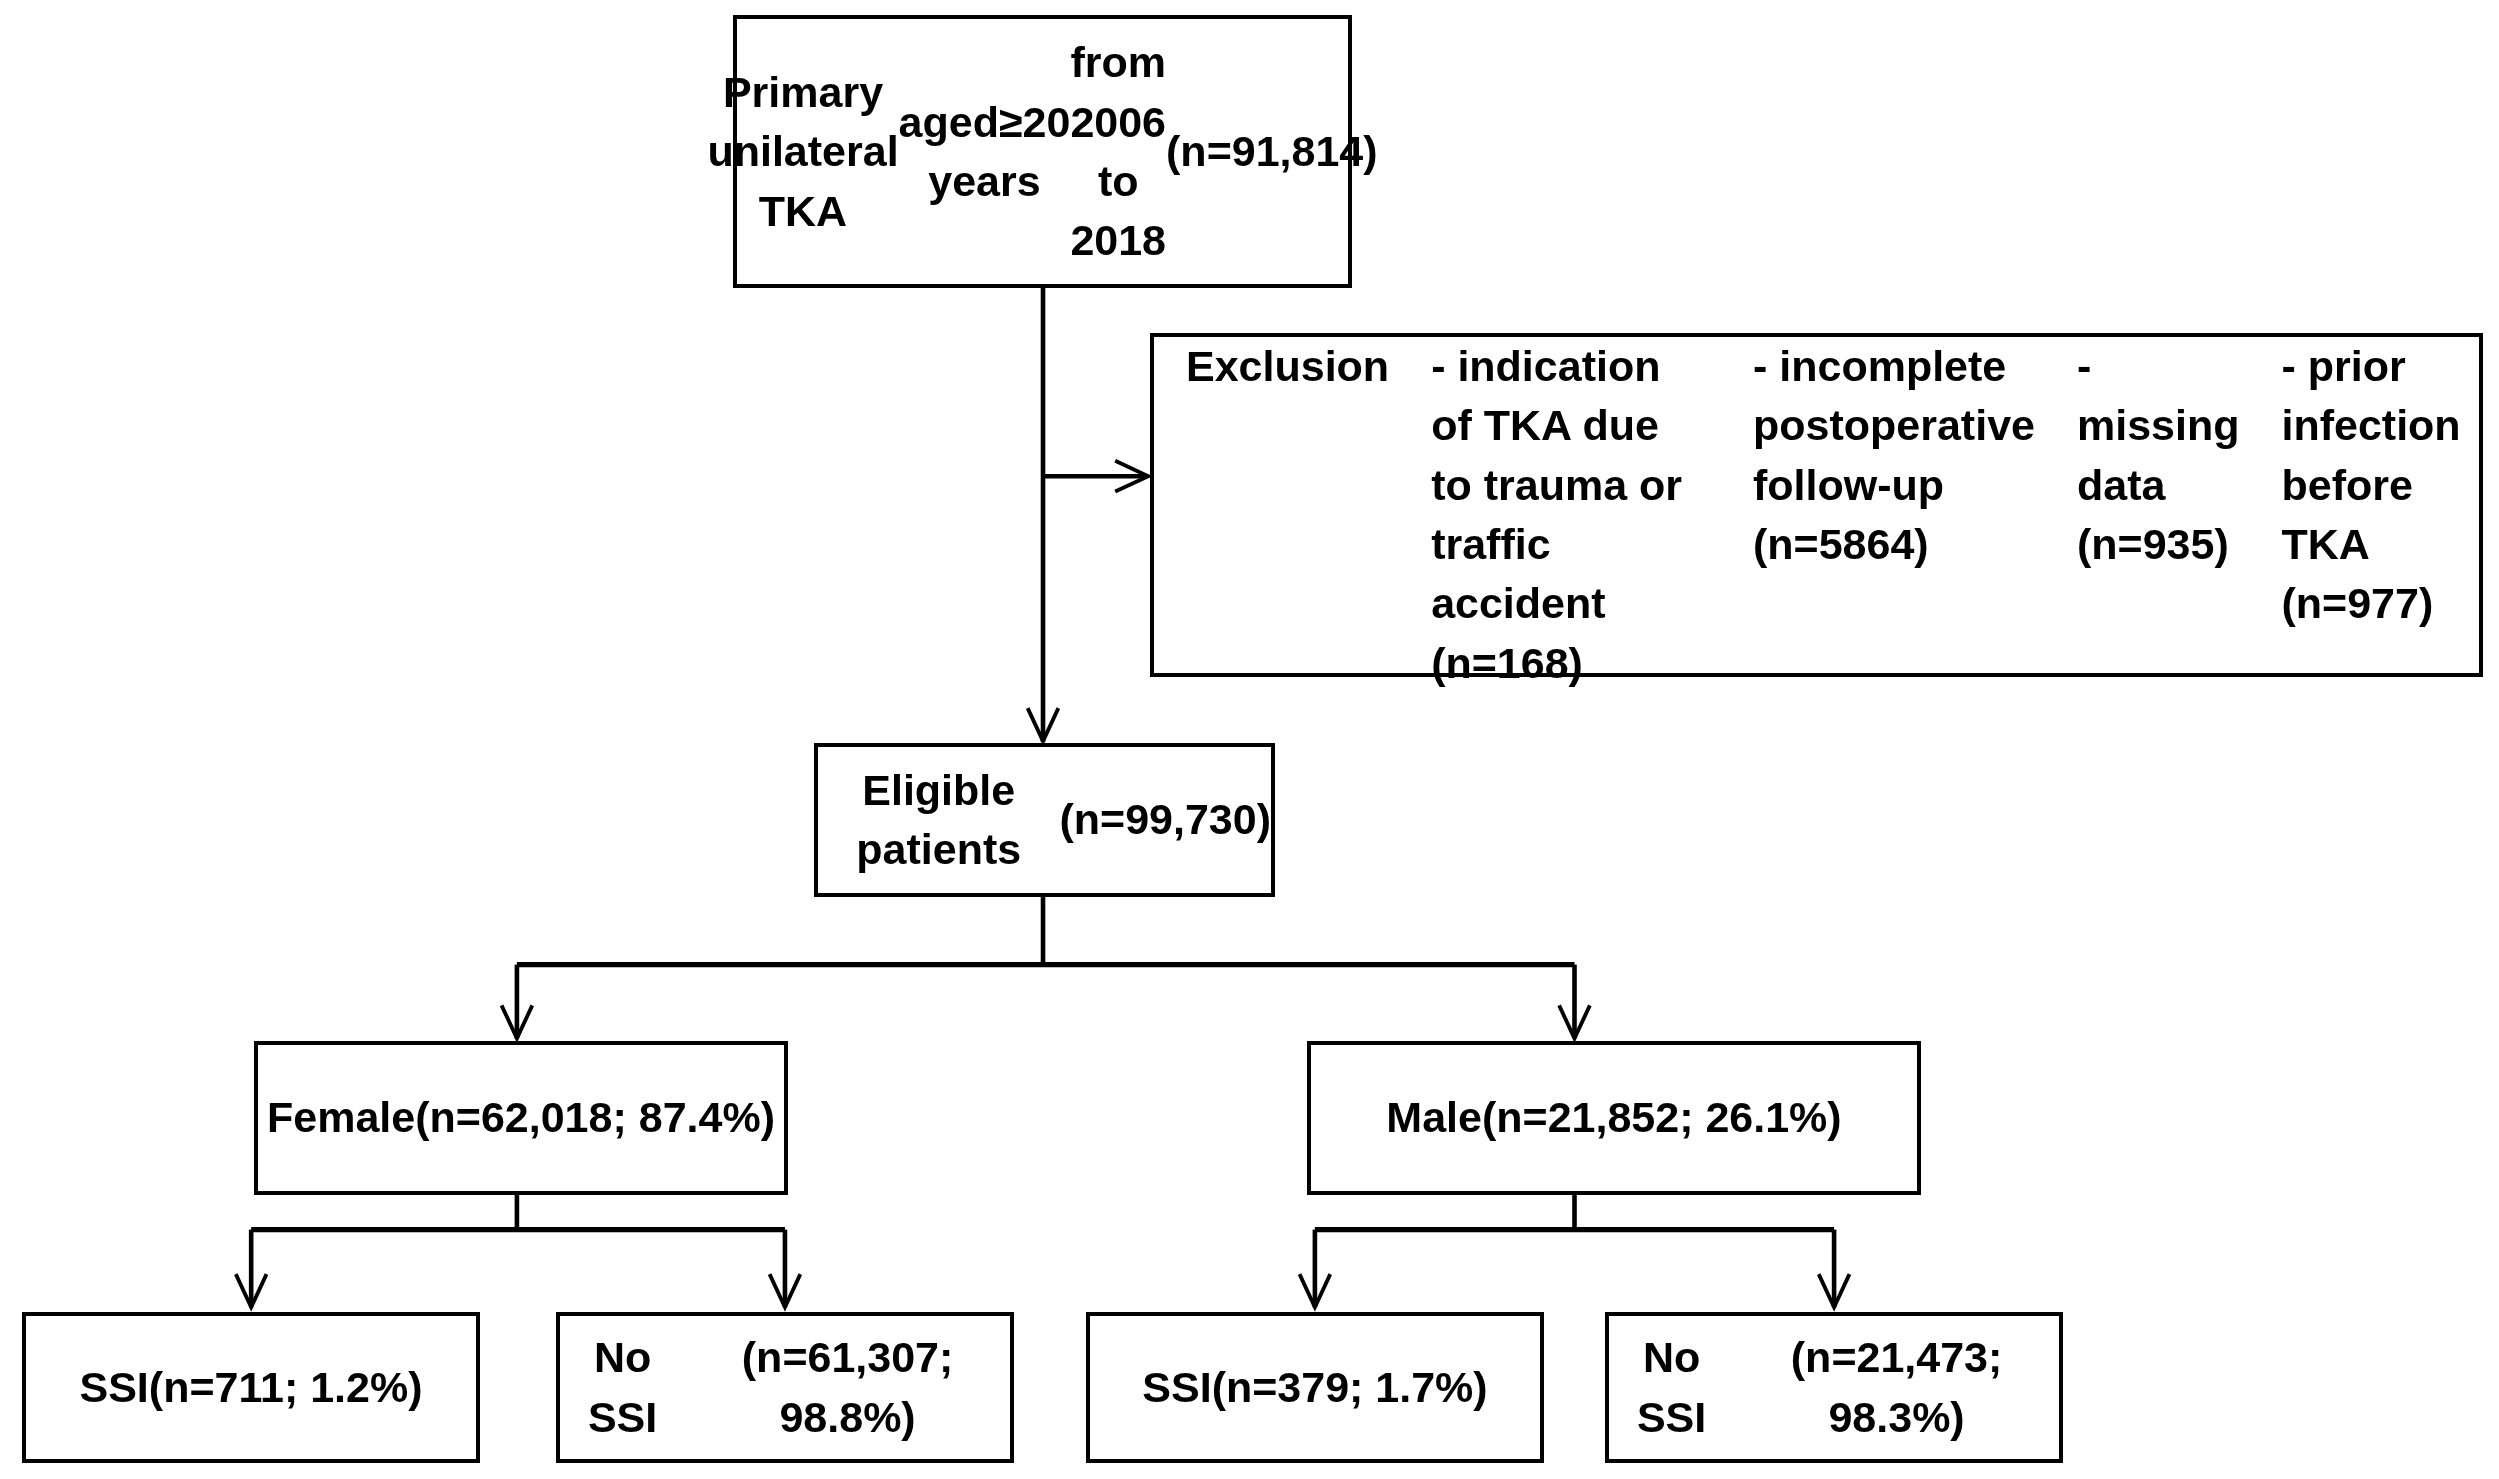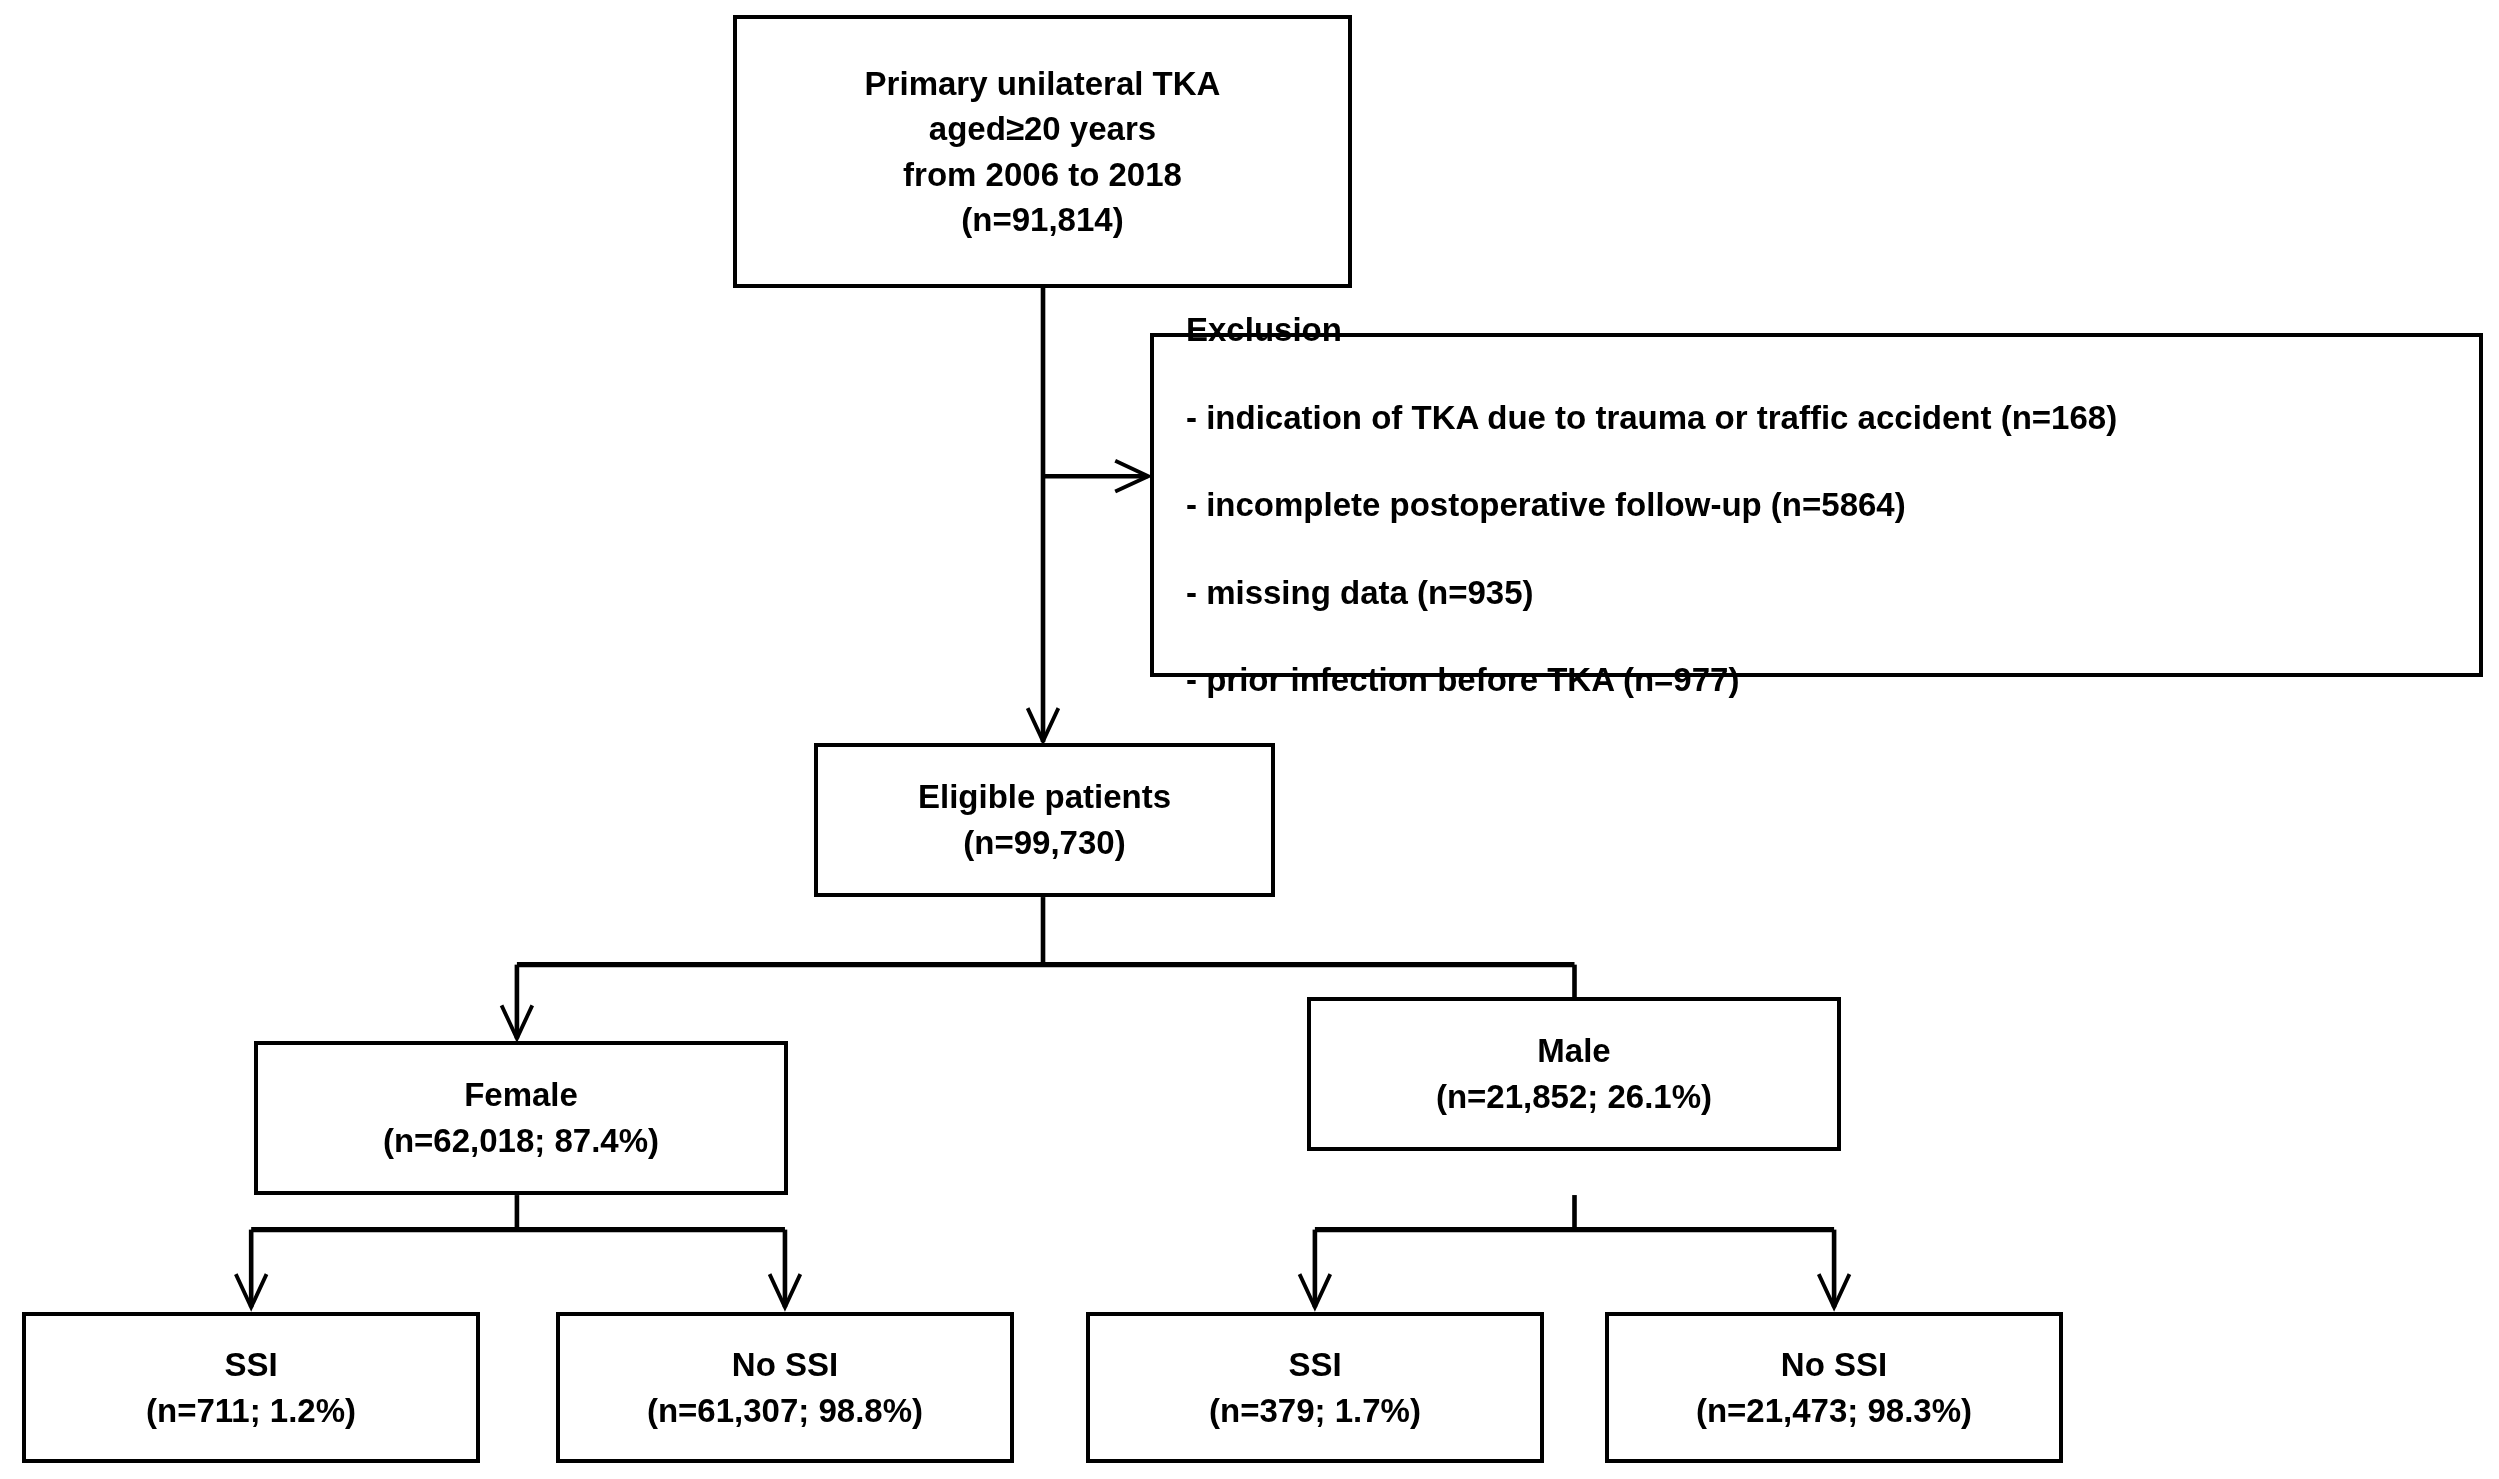--- a/index.html
+++ b/index.html
@@ -24,40 +24,40 @@
   .connectors line, .connectors polyline {
     stroke: #000000;
     fill: none;
   }
   .node {
     position: absolute;
     box-sizing: border-box;
     border: 4.6px solid #000000;
     background: #ffffff;
     display: flex;
-    flex-direction: column;
+    flex-direction: row;
     justify-content: center;
     align-items: center;
     text-align: center;
-    font-size: 33px;
+    font-size: 43px;
     line-height: 1.38;
   }
   .node.left-align {
     align-items: flex-start;
     text-align: left;
     padding-left: 32px;
     padding-right: 18.4px;
     gap: 42px;
   }
   
   #node-primary   { left: 733px;  top: 15.4px;   width: 619px;  height: 273px; }
   #node-exclusion { left: 1150px; top: 333px;  width: 1333px; height: 344px; }
   #node-eligible  { left: 814px; top: 743px;  width: 461px;  height: 154px; }
   #node-female    { left: 254px;  top: 1041px; width: 534px;  height: 154px; }
-  #node-male      { left: 1307px; top: 997px; width: 534px;  height: 154px; }
+  #node-male      { left: 1307px; top: 1041px; width: 614px;  height: 154px; }
   #node-female-ssi    { left: 22px;   top: 1312px; width: 458px; height: 151px; }
   #node-female-no-ssi { left: 556px;  top: 1312px; width: 458px; height: 151px; }
   #node-male-ssi      { left: 1086px; top: 1312px; width: 458px; height: 151px; }
   #node-male-no-ssi   { left: 1605px; top: 1312px; width: 458px; height: 151px; }
 </style>
 </head>
 <body>
 
 <div class="canvas">
 

